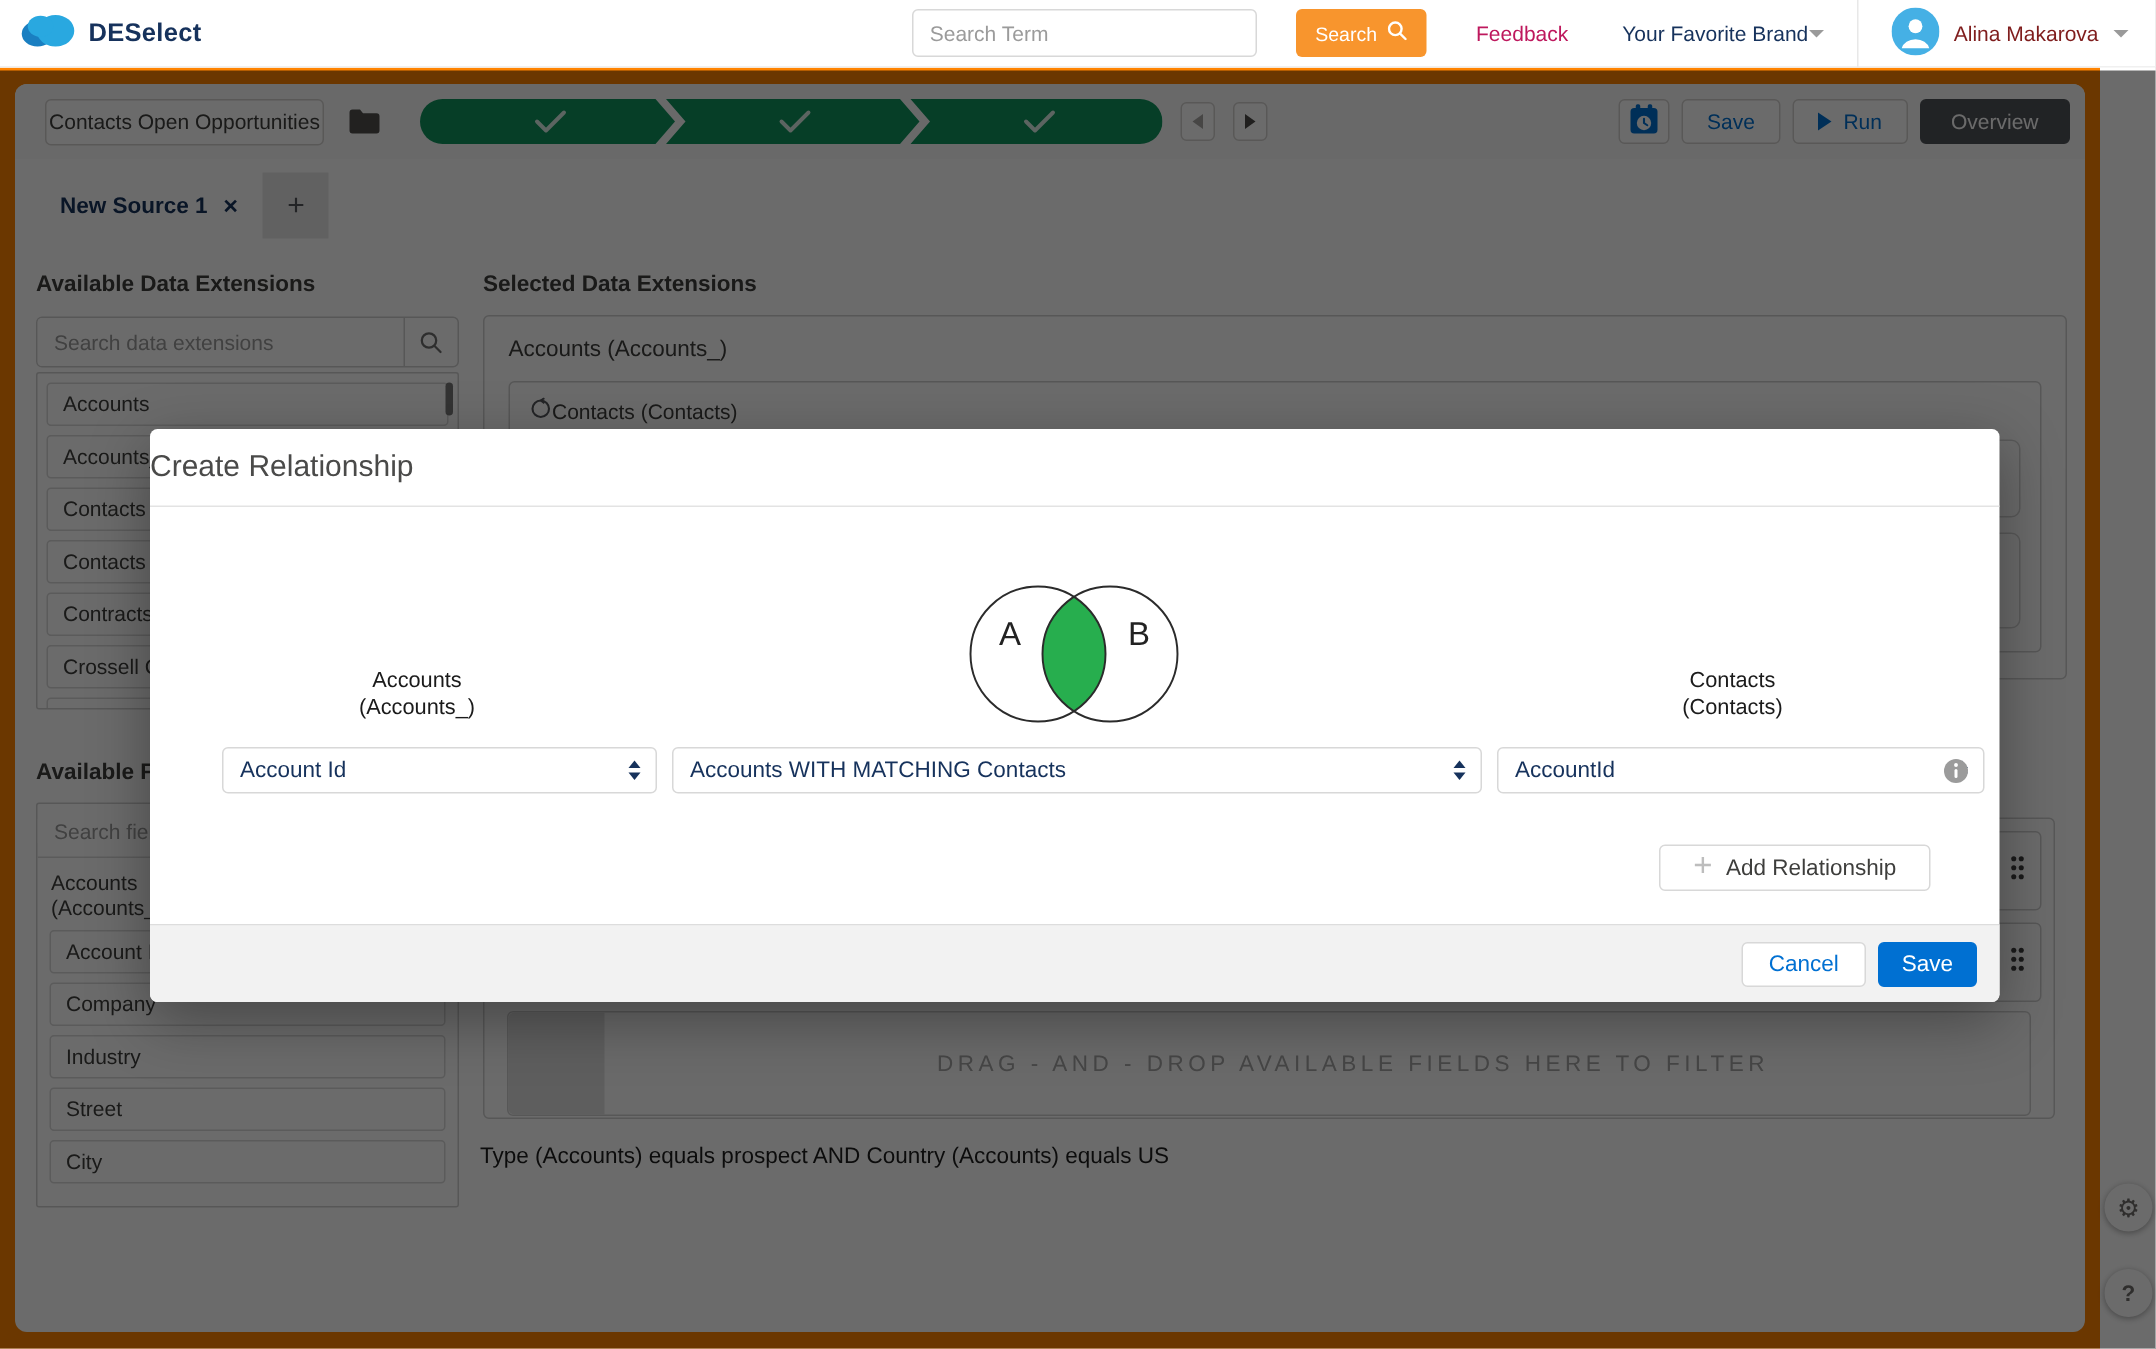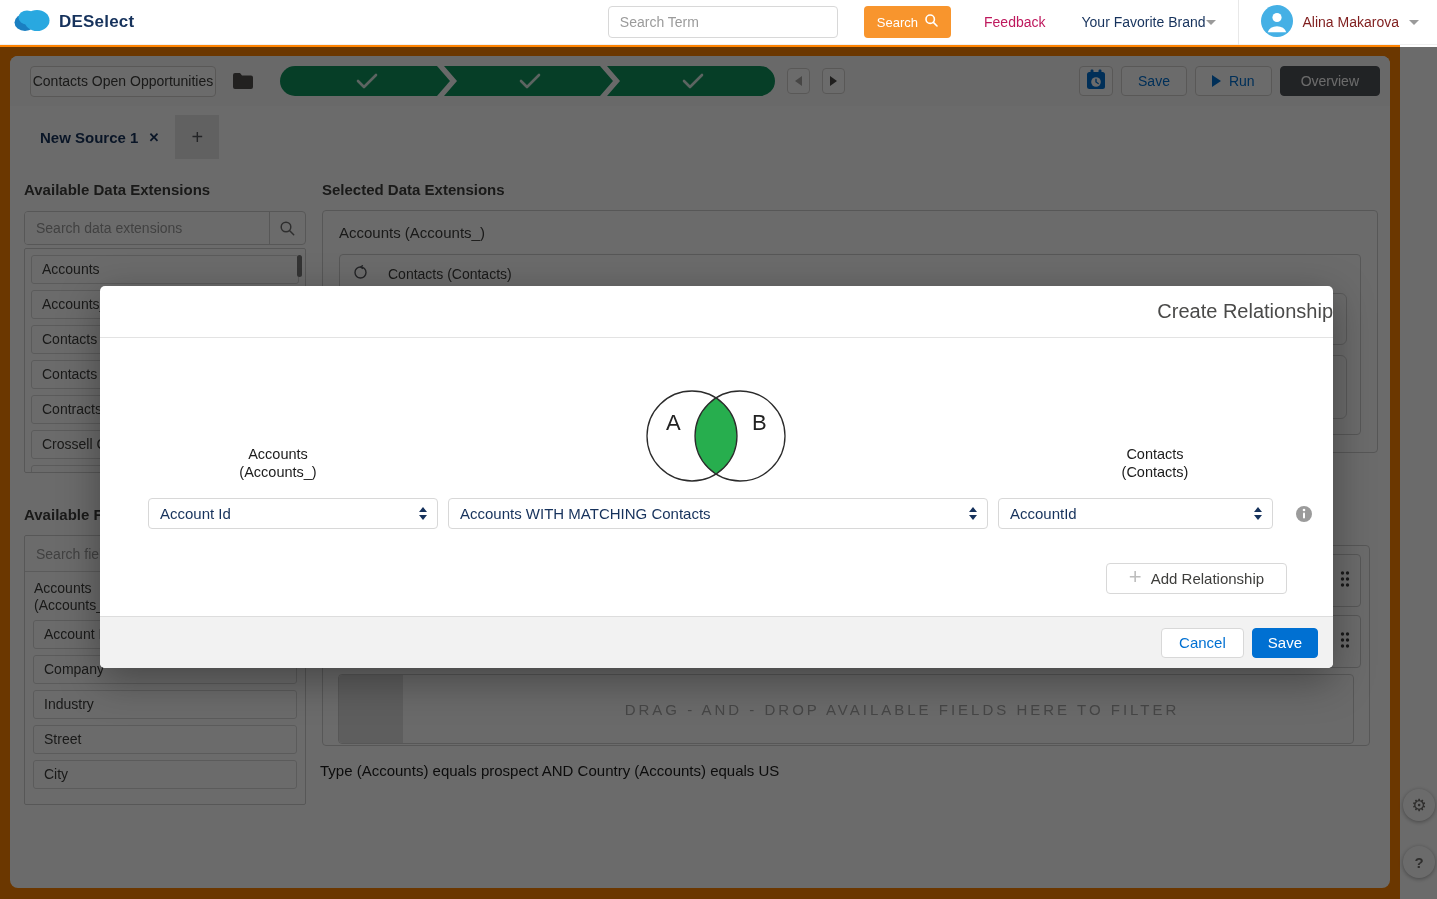--- a/index.html
+++ b/index.html
@@ -61,48 +61,48 @@
   .fields-search input::placeholder { color:#9b9b9b; }
   .group-label { padding:8px 9px 6px 9px; font-size:14px; color:#3e3e3c; line-height:17px; }
   .group-label span { display:inline-block; max-width:92px; }
   .fields-panel .li { margin:0 8px 6px 8px; }
 
   
   .right-col { position:absolute; left:312px; top:125px; width:1056px; }
   .selected-box { margin-top:12px; height:243px; border:1px solid #cfcfcf; border-radius:4px; padding:13px 16px; background:#fff; }
   .primary-label { font-size:15px; color:#3e3e3c; }
   .inner-box { margin-top:13px; height:181px; border:1px solid #cfcfcf; border-radius:4px; padding:10px 13px; }
-  .rel-row { display:flex; align-items:center; gap:20px; font-size:14px; color:#3e3e3c; }
+  .rel-row { display:flex; align-items:center; gap:0; font-size:14px; color:#3e3e3c; }
   .sub-box { border:1px solid #d5d5d5; border-radius:6px; margin-top:10px; }
   .sub-box.b1 { height:52px; } .sub-box.b2 { height:64px; }
 
   .filter-box { position:absolute; left:312px; top:489px; width:1048px; height:201px; border:1px solid #cfcfcf; border-radius:4px; background:#fff; }
   .filter-row { height:53px; margin:8px 8px 4px 8px; border:1px solid #d0d0d0; border-radius:4px; position:relative; background:#fff; }
   .grip { position:absolute; right:10px; top:50%; transform:translateY(-50%); cursor:grab; }
   .dropzone { margin:6px 15px 0 15px; height:70px; border:1px solid #d0d0d0; border-radius:4px; background:#fdfdfd; position:relative; display:flex; align-items:center; justify-content:center; }
   .dz-rail { position:absolute; left:0; top:0; bottom:0; width:64px; background:#e0e0e0; border-radius:4px 0 0 4px; }
   .dz-text { font-size:15px; letter-spacing:3px; color:#a6a6a6; margin-left:112px; }
   .filter-summary { position:absolute; left:310px; top:706px; font-size:15px; color:#1d1d1d; }
 
   
   .fab { position:absolute; left:1403px; width:32px; height:32px; border-radius:50%; background:#fff; box-shadow:0 1px 4px rgba(0,0,0,.35); display:flex; align-items:center; justify-content:center; color:#706e6b; cursor:pointer; }
   .fab-gear { top:744px; font-size:17px; }
   .fab-help { top:801px; font-size:15px; font-weight:700; }
 
   
   .overlay { position:absolute; top:2px; left:0; right:0; bottom:0; background:rgba(0,0,0,0.58); z-index:10; }
   .modal { position:absolute; left:100px; top:241px; width:1233px; height:382px; background:#fff; border-radius:5px; box-shadow:0 12px 40px rgba(0,0,0,.35); z-index:20; }
-  .modal-header { height:52px; border-bottom:1px solid #e3e3e3; display:flex; align-items:center; justify-content:flex-end; }
+  .modal-header { height:52px; border-bottom:1px solid #e3e3e3; display:flex; align-items:center; justify-content:flex-start; }
   .modal-title { font-size:20px; font-weight:400; color:#4a4a49; }
   .modal-body { position:relative; height:278px; }
   .venn { position:absolute; left:546px; top:50px; }
   .side-label { position:absolute; width:200px; text-align:center; font-size:14.5px; color:#1b1b1b; line-height:18px; top:107px; }
   .side-label.l { left:78px; } .side-label.r { left:955px; }
   .select { position:absolute; top:160px; height:31px; border:1px solid #d8d8d8; border-radius:4px; background:#fff; display:flex; align-items:center; justify-content:space-between; padding:0 10px 0 11px; font-size:15px; color:#16325c; cursor:pointer; }
-  .sel1 { left:48px; width:290px; } .sel2 { left:348px; width:540px; } .sel3 { left:898px; width:275px; }
+  .sel1 { left:48px; width:290px; } .sel2 { left:348px; width:540px; } .sel3 { left:898px; width:325px; }
   .ud { display:flex; flex-direction:column; gap:3px; align-items:center; }
   .ud .up { width:0;height:0;border-left:4px solid transparent;border-right:4px solid transparent;border-bottom:5px solid #16325c; }
   .ud .down { width:0;height:0;border-left:4px solid transparent;border-right:4px solid transparent;border-top:5px solid #16325c; }
   .info-i { position:absolute; left:1196px; top:168px; cursor:pointer; }
   .add-rel { position:absolute; left:1006px; top:225px; width:181px; height:31px; border:1px solid #d8d8d8; border-radius:4px; background:#fff; display:flex; align-items:center; justify-content:center; gap:9px; font-size:15px; color:#3e3e3c; cursor:pointer; }
   .add-plus { font-size:22px; font-weight:300; color:#bdbdbd; line-height:1; margin-top:-3px; }
   .modal-footer { height:52px; background:#f2f2f2; border-top:1px solid #ddd; border-radius:0 0 5px 5px; display:flex; align-items:center; justify-content:flex-end; gap:8px; padding:0 15px; }
   .btn-cancel { height:30px; padding:0 17px; background:#fff; border:1px solid #d8d8d8; border-radius:4px; color:#0070d2; font-size:15px; cursor:pointer; }
   .btn-save { height:30px; padding:0 15px; background:#0070d2; border:1px solid #0070d2; border-radius:4px; color:#fff; font-size:15px; cursor:pointer; }
 </style>

